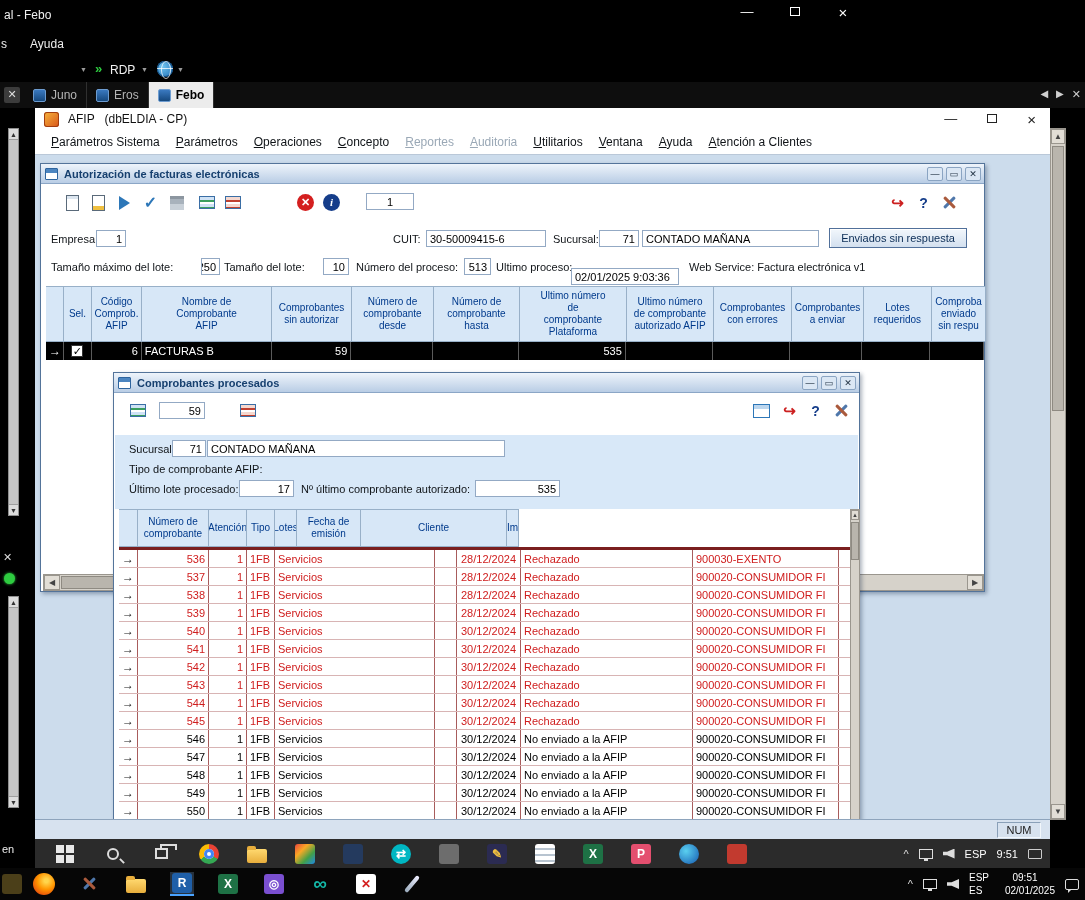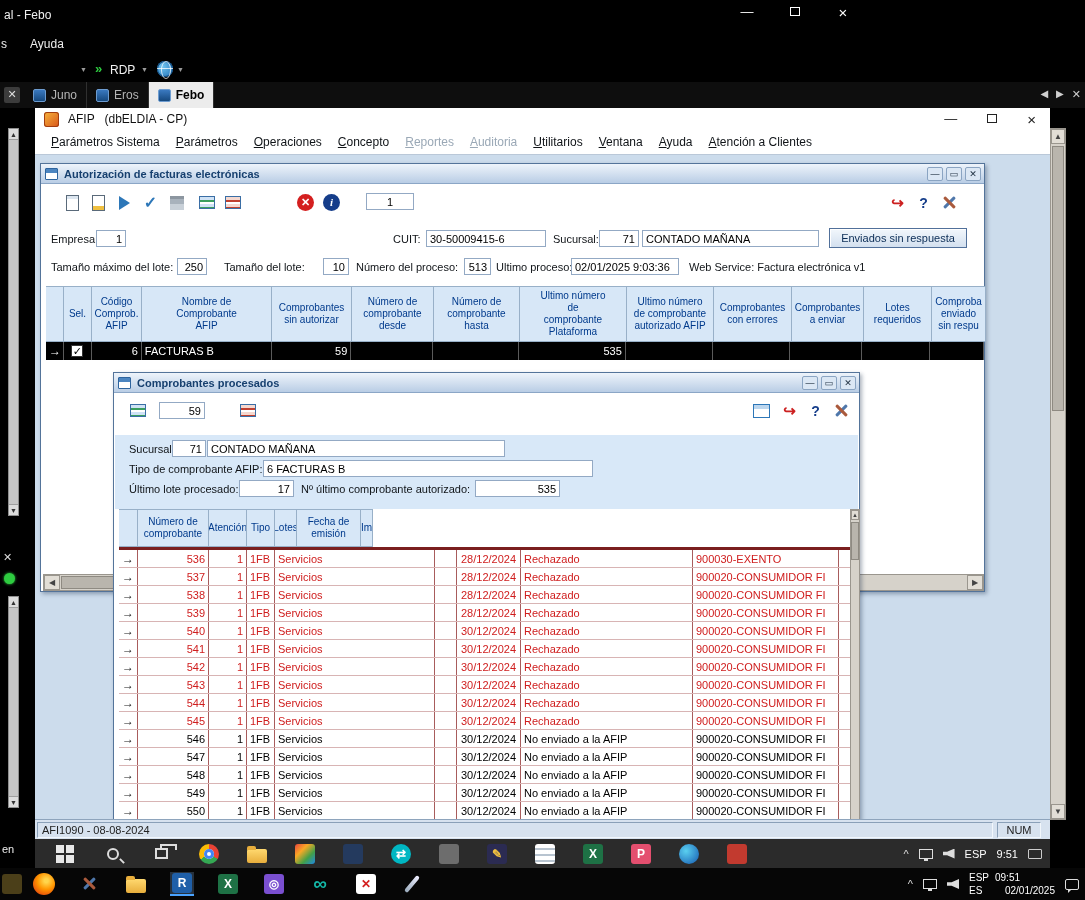--- a/index.html
+++ b/index.html
@@ -267,27 +267,27 @@
       <span class="lbl" style="left:10px;top:69px">Empresa:</span>
       <span class="fld r" style="left:55px;top:66px;width:30px">1</span>
       <span class="lbl" style="left:352px;top:69px">CUIT:</span>
       <span class="fld" style="left:385px;top:66px;width:120px">30-50009415-6</span>
       <span class="lbl" style="left:512px;top:69px">Sucursal:</span>
       <span class="fld r" style="left:558px;top:66px;width:40px">71</span>
       <span class="fld" style="left:601px;top:66px;width:177px">CONTADO MAÑANA</span>
       <span class="pushbtn" style="left:788px;top:64px;width:138px">Enviados sin respuesta</span>
 
       <span class="lbl" style="left:10px;top:97px">Tamaño máximo del lote:</span>
-      <span class="fld r" style="left:136px;top:94px;width:30px">250</span>
+      <span class="fld r" style="left:160px;top:94px;width:19px">250</span>
       <span class="lbl" style="left:183px;top:97px">Tamaño del lote:</span>
       <span class="fld r" style="left:282px;top:94px;width:26px">10</span>
       <span class="lbl" style="left:315px;top:97px">Número del proceso:</span>
       <span class="fld r" style="left:423px;top:94px;width:27px">513</span>
       <span class="lbl" style="left:455px;top:97px">Ultimo proceso:</span>
-      <span class="fld" style="left:530px;top:94px;width:108px">02/01/2025 9:03:36</span>
+      <span class="fld" style="left:530px;top:104px;width:108px">02/01/2025 9:03:36</span>
       <span class="lbl" style="left:648px;top:97px">Web Service: Factura electrónica v1</span>
 
       <div class="gh" style="left:5px;top:122px;height:56px">
         <span class="hcell ac0"></span>
         <span class="hcell ac1">Sel.</span>
         <span class="hcell ac2">Código
 Comprob.
 AFIP</span>
         <span class="hcell ac3">Nombre de
 Comprobante
@@ -374,36 +374,36 @@
         </span>
       <span class="tb" style="left:716px;top:26px">
           <span class="i-tools"></span>
         </span>
 
       <div class="pfpanel" style="left:1px;top:62px;width:743px;height:74px">
         <span class="lbl" style="left:14px;top:8px">Sucursal:</span>
         <span class="fld r" style="left:57px;top:5px;width:34px">71</span>
         <span class="fld" style="left:92px;top:5px;width:298px">CONTADO MAÑANA</span>
         <span class="lbl" style="left:14px;top:28px">Tipo de comprobante AFIP:</span>
-        <span class="fld" style="left:148px;top:25px;width:330px">6  FACTURAS B</span>
         <span class="lbl" style="left:14px;top:48px">Último lote procesado:</span>
         <span class="fld r" style="left:124px;top:45px;width:55px">17</span>
         <span class="lbl" style="left:186px;top:48px">Nº último comprobante autorizado:</span>
         <span class="fld r" style="left:360px;top:45px;width:85px">535</span>
       </div>
 
       <div class="pch" style="left:5px;top:136px;height:38px">
         <span class="pcell phcell pc0"></span>
         <span class="pcell phcell pc1">Número de
 comprobante</span>
         <span class="pcell phcell pc2">Atención</span>
         <span class="pcell phcell pc3">Tipo</span>
         <span class="pcell phcell pc5">Lotes</span>
         <span class="pcell phcell pc6">Fecha de
 emisión</span>
+        <span class="pcell phcell pc8">Cliente</span>
         <span class="pcell phcell pc9">Im</span>
       </div>
 
       <div class="prows" style="left:5px;top:174px;width:732px">
 
       <div class="prow red">
             <span class="pcell pc0 arr">
               <span class="parrow">→</span>
             </span>
             <span class="pcell pc1 r">536</span>
@@ -615,21 +615,20 @@
         </div>
 
       <div class="sb" style="left:736px;top:136px;width:10px;height:318px">
         <span class="btn" style="left:0;top:0;width:8px;height:10px;font-size:6px">▲</span>
         <span class="thumb" style="left:0;top:12px;width:8px;height:38px"></span>
       </div>
     </div>
   </div>
 
   <div class="statusbar">
-    <span class="scell" style="left:2px;width:956px">AFI1090 - 08-08-2024</span>
     <span class="scell" style="left:962px;width:44px;text-align:center">NUM</span>
   </div>
 </div>
 
 <div class="sb" style="left:1050px;top:128px;width:16px;height:692px">
   <span class="btn" style="left:0;top:0;width:14px;height:15px">▲</span>
   <span class="thumb" style="left:1px;top:17px;width:12px;height:265px"></span>
   <span class="btn" style="left:0;bottom:0;width:14px;height:15px">▼</span>
 </div>
 
@@ -726,19 +725,19 @@
     <span class="ticon">
         <span class="penic"></span>
       </span>
   </div>
   <div style="position:absolute;right:6px;top:0;height:32px;display:flex;align-items:center;gap:10px">
     <span class="trayic">^</span>
     <span class="monitor"></span>
     <span class="speaker"></span>
     <div class="langgrid">
       <span>ESP</span>
-      <span style="text-align:left">09:51</span>
+      <span style="text-align:center">09:51</span>
       <span>ES</span>
       <span style="text-align:right">02/01/2025</span>
     </div>
     <span class="chatic"></span>
   </div>
 </div>
 
 </body></html>

